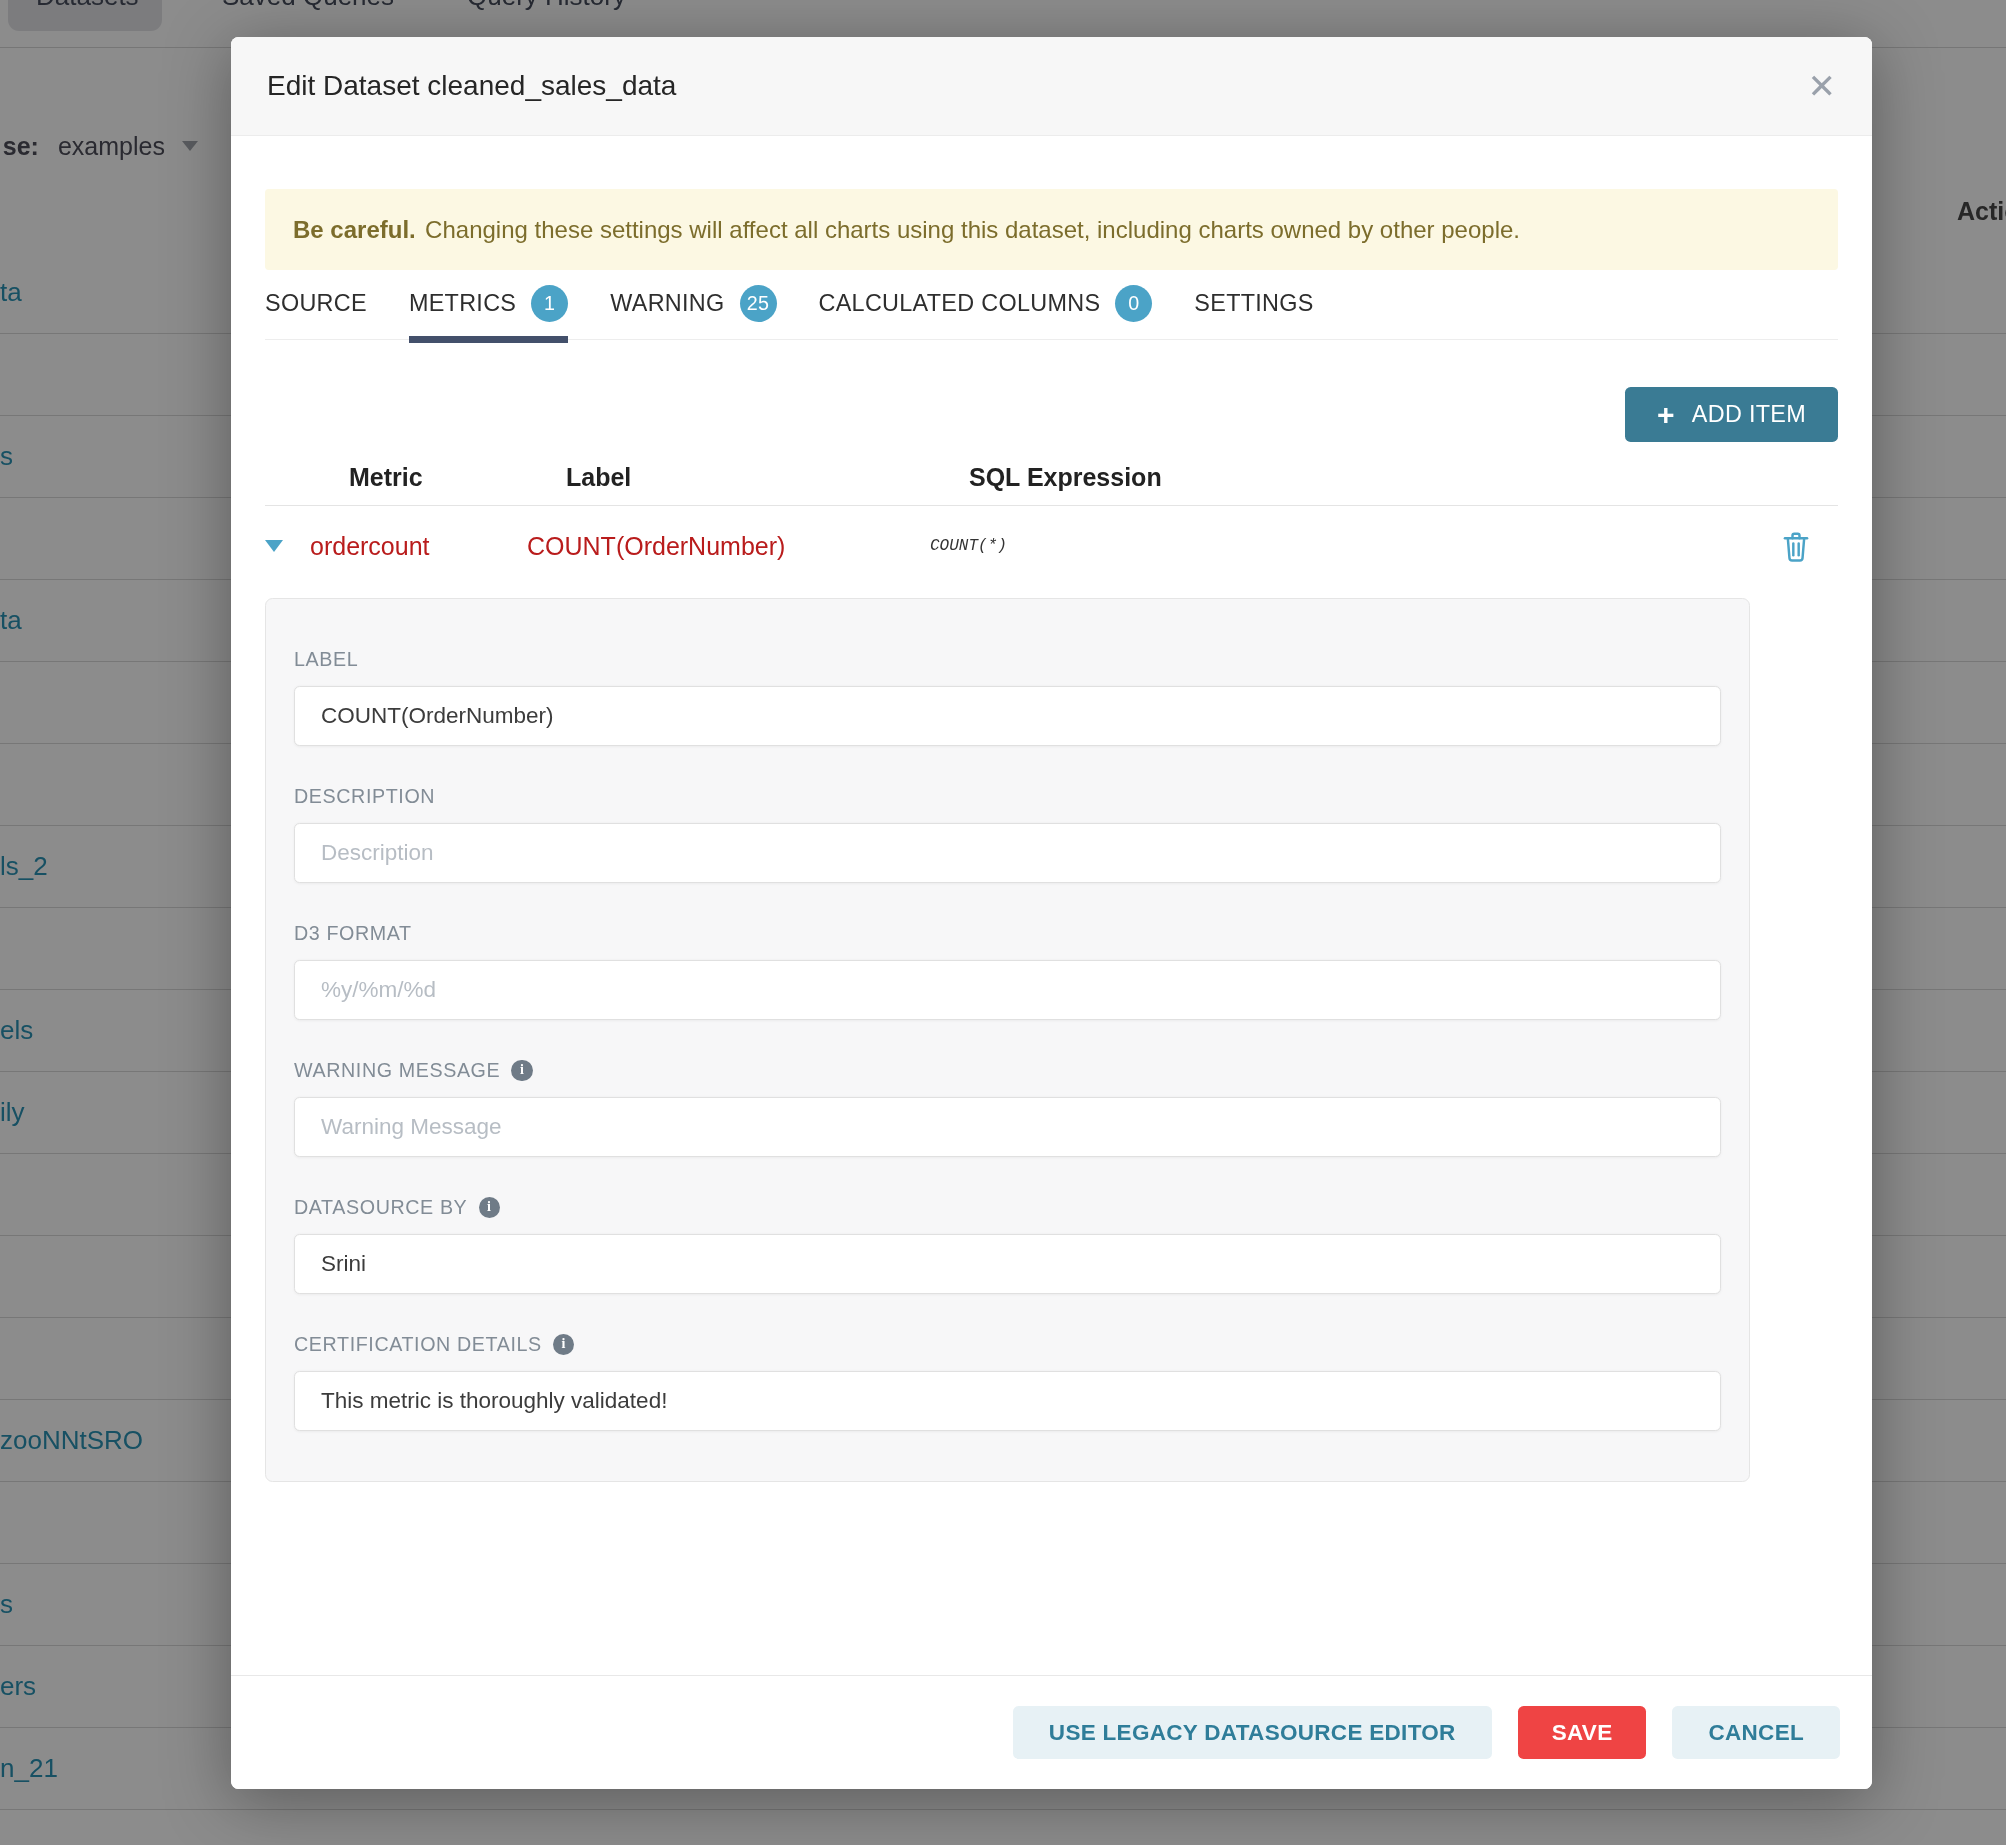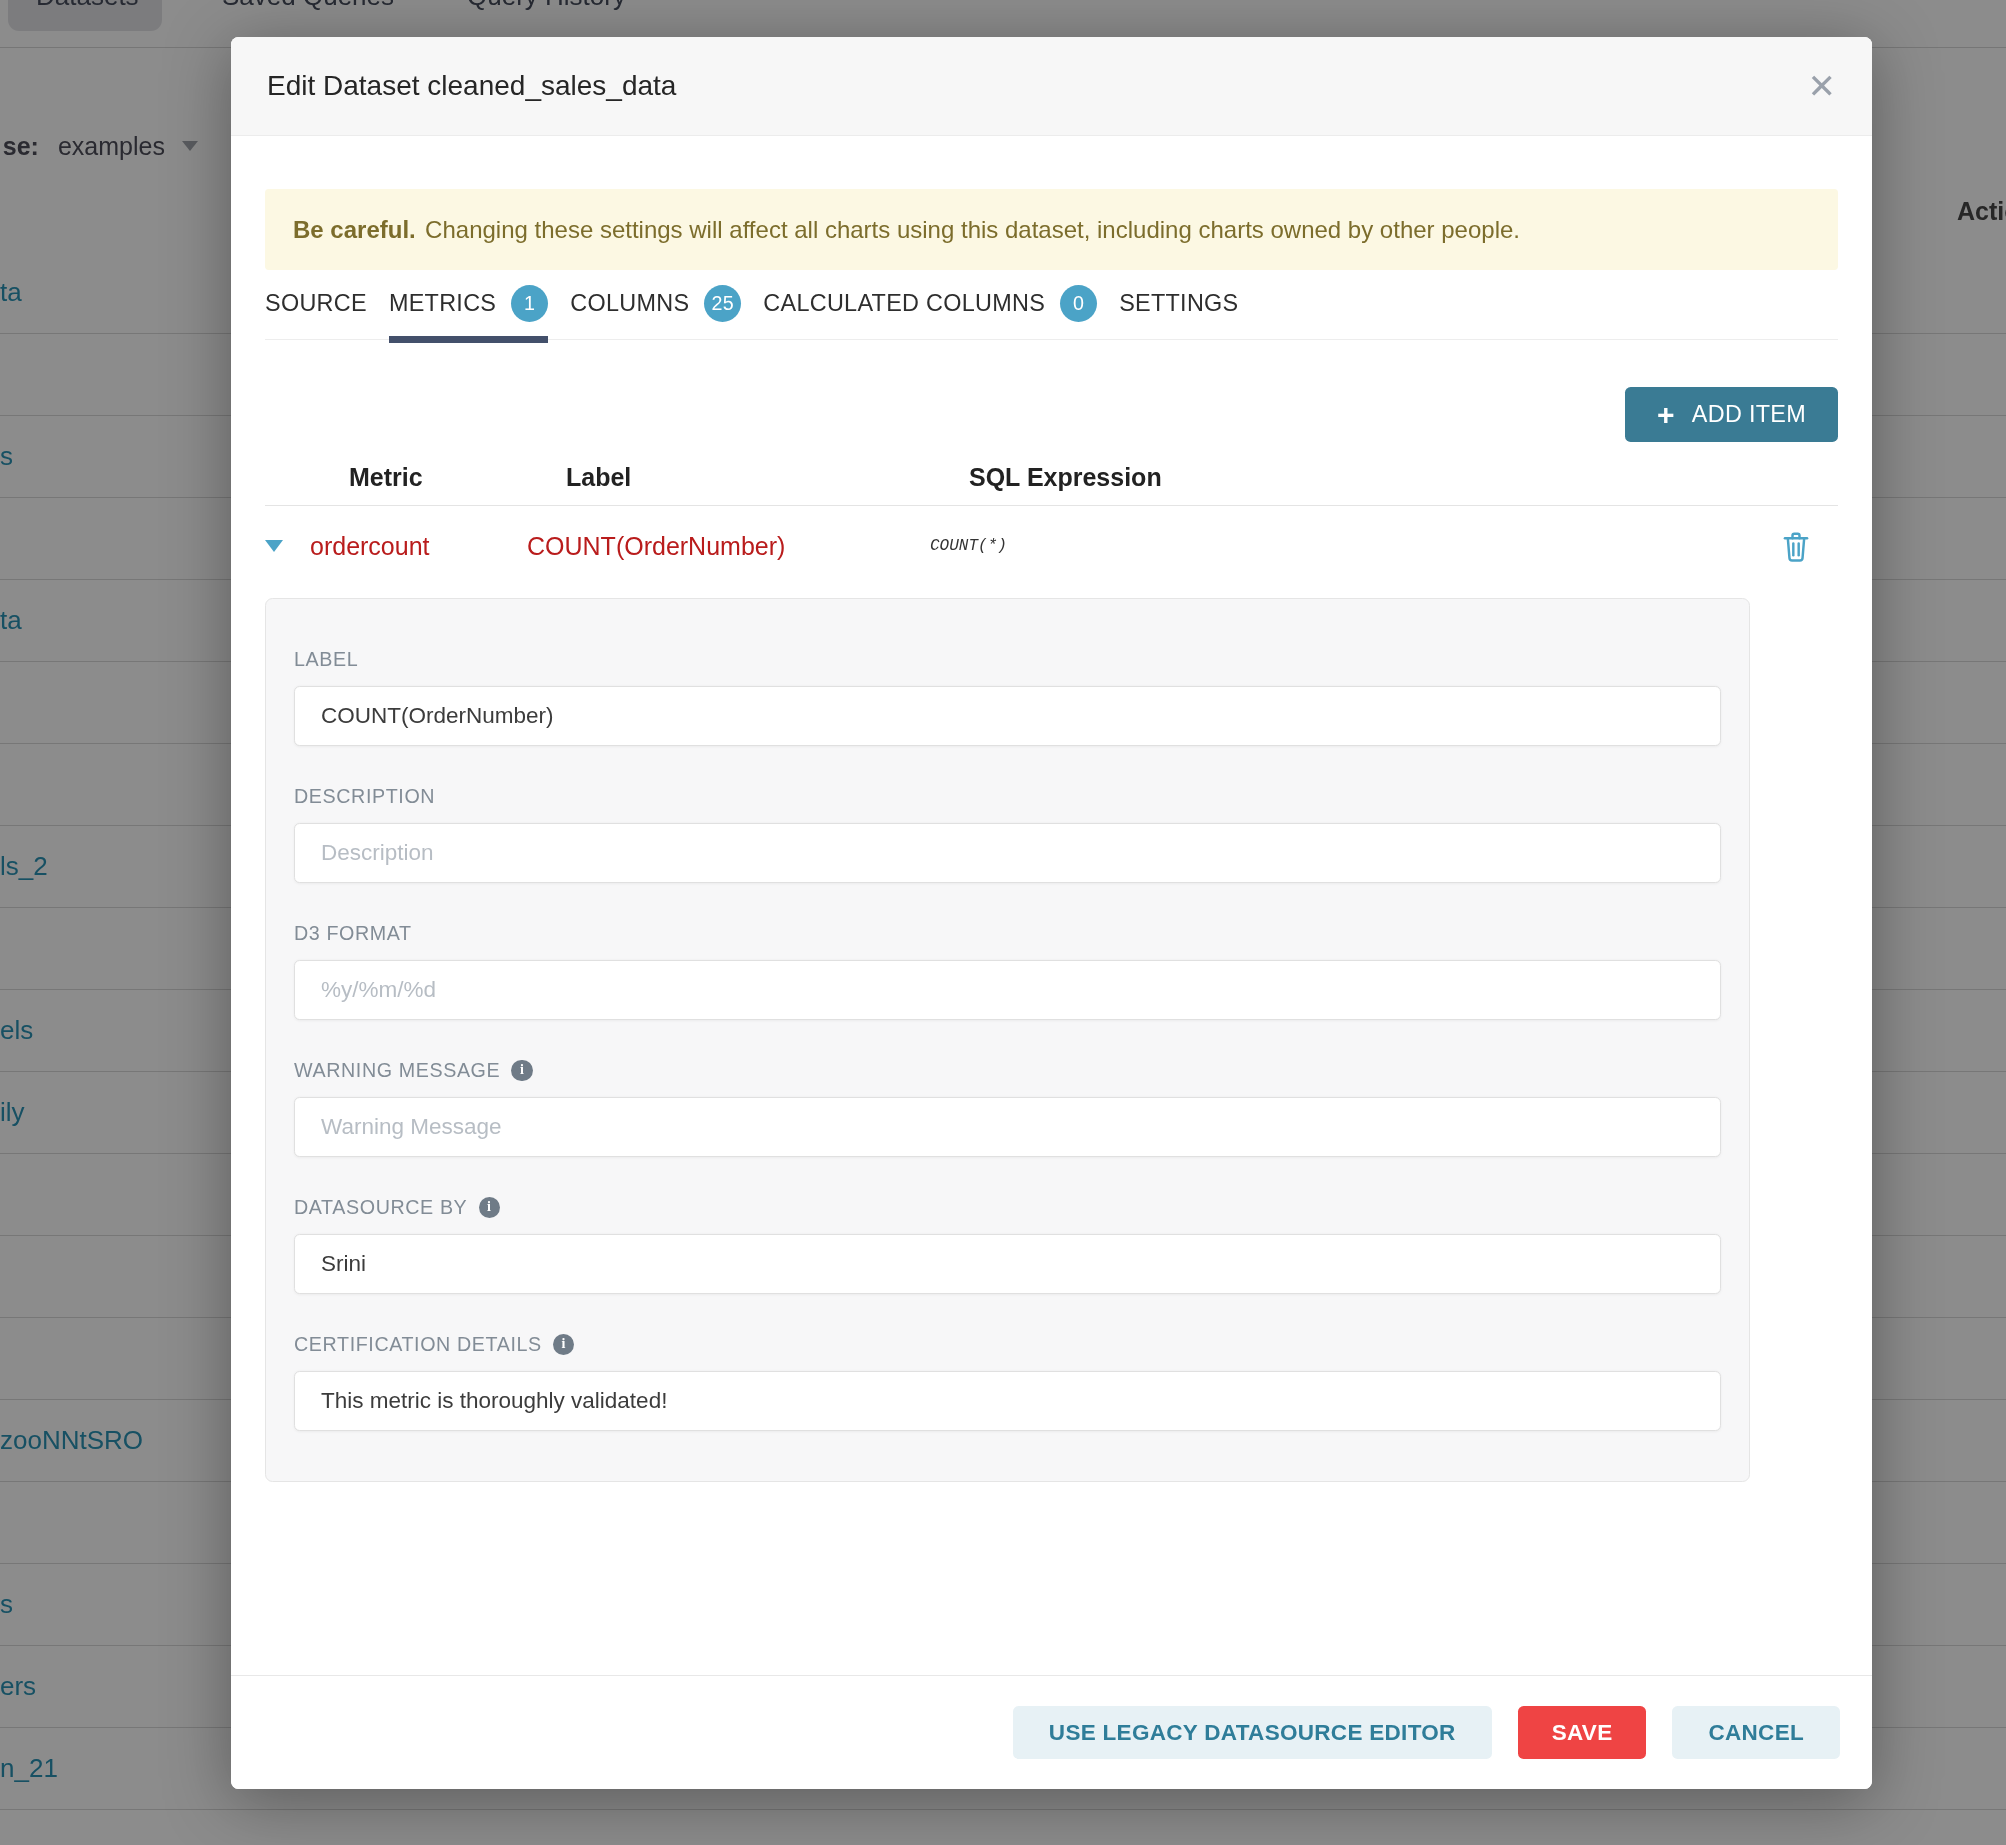--- a/index.html
+++ b/index.html
@@ -46,21 +46,21 @@
 
   .modal-body { flex:1 1 auto; padding:0 34px; background:#fff; overflow:hidden; }
 
   .alert {
     margin-top:53px; height:81px; background:#fcf8e3; border-radius:3.7px;
     display:flex; align-items:center; padding:0 28px; font-size:24px; color:#7c6d2c;
   }
   .alert b { font-weight:bold; }
   .alert .alert-text { margin-left:9.4px; }
 
-  .tabs { margin-top:15px; display:flex; gap:22px; border-bottom:0.9px solid #ededed; }
+  .tabs { margin-top:15px; display:flex; gap:42px; border-bottom:0.9px solid #ededed; }
   .tab { display:flex; align-items:center; gap:15px; padding-bottom:17px; position:relative; font-size:23.4px; color:#2e2e2e; letter-spacing:0.3px; cursor:pointer; }
   .tab.active::after { content:""; position:absolute; left:0; right:0; bottom:-3.7px; height:6.6px; background:#43506b; }
   .badge { min-width:37px; height:37px; border-radius:19px; background:#4ba3c7; color:#fff; font-size:19.7px; display:flex; align-items:center; justify-content:center; padding:0 5.6px; }
   .badge:empty { display:none; }
 
   .add-row { margin-top:47px; display:flex; justify-content:flex-end; }
   .btn-add {
     height:55px; background:#3a7b94; color:#fff; border:none; border-radius:5.6px;
     display:flex; align-items:center; gap:17px; padding:0 32px; font-size:23.4px; font-family:inherit; cursor:pointer; letter-spacing:0.3px;
   }
@@ -180,21 +180,21 @@
       <div class="tabs">
         <div class="tab">
           <span>SOURCE</span>
 
         </div>
         <div class="tab active">
           <span>METRICS</span>
           <span class="badge">1</span>
         </div>
         <div class="tab">
-          <span>COLUMNS</span>
+          <span>WARNING</span>
           <span class="badge">25</span>
         </div>
         <div class="tab">
           <span>CALCULATED COLUMNS</span>
           <span class="badge">0</span>
         </div>
         <div class="tab">
           <span>SETTINGS</span>
 
         </div>

